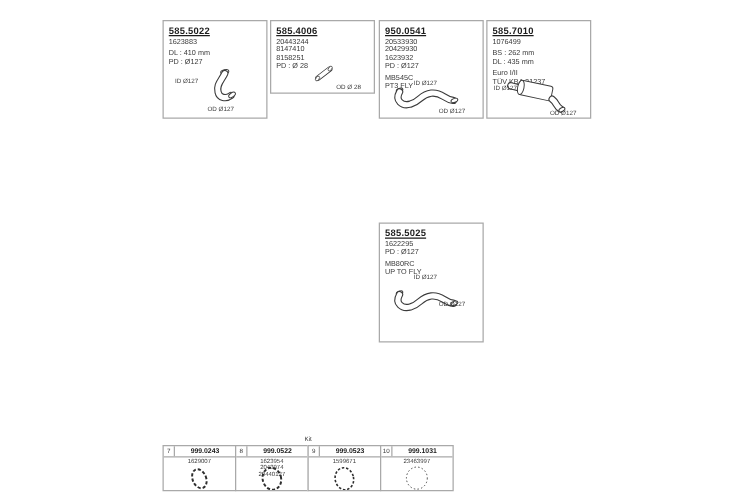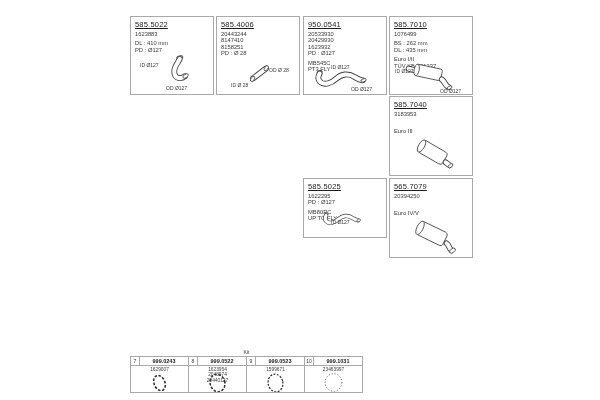--- a/index.html
+++ b/index.html
@@ -2,21 +2,21 @@
 <html><head>
 <meta charset="utf-8">
 <style>
   * { margin:0; padding:0; box-sizing:border-box; }
   html,body { width:600px; height:400px; background:#ffffff; overflow:hidden; }
   body { font-family:"Liberation Sans", sans-serif; color:#1c1c1c; position:relative; }
   .page { position:absolute; inset:0; background:#fff; }
 
   .cell { position:absolute; width:84px; border:1px solid #a9a9a9; background:#fff;
           padding:3px 2px 0 4px; overflow:hidden; }
-  .pn  { font-size:7.5px; font-weight:normal; text-decoration:underline; letter-spacing:.2px; margin-bottom:2px; }
+  .pn  { font-size:7.5px; font-weight:bold; text-decoration:underline; letter-spacing:.2px; margin-bottom:2px; }
   .ln  { font-size:5.8px; line-height:6.4px; color:#3a3a3a; white-space:nowrap; }
   .gap { margin-top:3px; }
   .biggap { margin-top:11px; }
 
   .draw { position:absolute; left:0; top:0; width:100%; height:100%; pointer-events:none; }
   .lbl  { position:absolute; font-size:5px; color:#3a3a3a; white-space:nowrap; }
 
   .tube-o { stroke:#3c3c3c; stroke-width:6; fill:none; stroke-linecap:round; }
   .tube-i { stroke:#ffffff; stroke-width:4.2; fill:none; stroke-linecap:round; }
   .thin   { stroke:#3c3c3c; stroke-width:0.8; fill:#ffffff; }
@@ -45,21 +45,21 @@
     <svg class="draw" viewBox="0 0 84 79">
       <ellipse class="thin" cx="50" cy="41.5" rx="3.4" ry="1.7" transform="rotate(-14 50 41.5)"></ellipse>
       <path class="tube-o" d="M50,43 C47,49 43,52 44.5,58 C45.5,63 51,64 55,61"></path>
       <path class="tube-i" d="M50,43 C47,49 43,52 44.5,58 C45.5,63 51,64 55,61"></path>
       <ellipse class="thin" cx="56" cy="60.5" rx="1.7" ry="3.1" transform="rotate(55 56 60.5)"></ellipse>
     </svg>
     <span class="lbl" style="left:9px;top:45px">ID Ø127</span>
     <span class="lbl" style="left:35px;top:68px">OD Ø127</span>
   </div>
 
-  <div class="cell" style="left:216px;top:16px;height:79px">
+  <div class="cell" style="left:216px;top:16px;height:59px">
     <div class="pn">585.4006</div>
     <div class="ln">20443244</div>
     <div class="ln">8147410</div>
     <div class="ln">8158251</div>
     <div class="ln">PD : Ø 28</div>
     <svg class="draw" viewBox="0 0 84 79">
       <path class="tube-o" d="M37,63 L50,53"></path>
       <path class="tube-i" d="M37,63 L50,53"></path>
       <ellipse class="thin" cx="36.5" cy="63.5" rx="1.7" ry="3" transform="rotate(38 36.5 63.5)"></ellipse>
       <ellipse class="thin" cx="50.5" cy="52.5" rx="1.7" ry="3" transform="rotate(38 50.5 52.5)"></ellipse>
@@ -103,65 +103,37 @@
       <path class="tube-o" d="M53,64 C57,67 56,70 60,72"></path>
       <path class="tube-i" d="M53,64 C57,67 56,70 60,72"></path>
       <ellipse class="thin" cx="61" cy="72.5" rx="1.5" ry="2.7" transform="rotate(60 61 72.5)"></ellipse>
     </svg>
     <span class="lbl" style="left:5px;top:51px">ID Ø127</span>
     <span class="lbl" style="left:50px;top:71px">OD Ø127</span>
   </div>
 
 
 
-  <div class="cell" style="left:389px;top:96px;height:80px">
-    <div class="pn">585.7040</div>
-    <div class="ln">3183953</div>
-    <div class="ln biggap">Euro III</div>
-    <svg class="draw" viewBox="0 0 84 80">
-      <g transform="rotate(30 44 57)">
-        <rect class="thin" x="29" y="50" width="29" height="14" rx="3"></rect>
-        <ellipse class="thin" cx="30.5" cy="57" rx="3" ry="7"></ellipse>
-      </g>
-      <path class="tube-o" d="M57,67 L61,70"></path>
-      <path class="tube-i" d="M57,67 L61,70"></path>
-      <ellipse class="thin" cx="62" cy="70.5" rx="1.6" ry="2.8" transform="rotate(48 62 70.5)"></ellipse>
-    </svg>
-  </div>
 
-  <div class="cell" style="left:303px;top:178px;height:60px">
+  <div class="cell" style="left:303px;top:178px;height:96px">
     <div class="pn">585.5025</div>
     <div class="ln">1622295</div>
     <div class="ln">PD : Ø127</div>
     <div class="ln gap">MB80RC</div>
     <div class="ln">UP TO FLY</div>
     <svg class="draw" viewBox="0 0 84 80">
       <ellipse class="thin" cx="16" cy="48.5" rx="2.8" ry="1.5" transform="rotate(-20 16 48.5)"></ellipse>
       <path class="tube-o" d="M16,50 C12,57 18,62 25,60 C33,58 33,52 42,51 C51,50 52,56 60,57"></path>
       <path class="tube-i" d="M16,50 C12,57 18,62 25,60 C33,58 33,52 42,51 C51,50 52,56 60,57"></path>
       <ellipse class="thin" cx="61" cy="57" rx="1.6" ry="2.9" transform="rotate(70 61 57)"></ellipse>
     </svg>
     <span class="lbl" style="left:27px;top:40px">ID Ø127</span>
     <span class="lbl" style="left:47px;top:62px">OD Ø127</span>
   </div>
 
-  <div class="cell" style="left:389px;top:178px;height:80px">
-    <div class="pn">565.7079</div>
-    <div class="ln">20394250</div>
-    <div class="ln biggap">Euro IV/V</div>
-    <svg class="draw" viewBox="0 0 84 80">
-      <g transform="rotate(26 44 56)">
-        <rect class="thin" x="28" y="49" width="30" height="15" rx="3"></rect>
-        <ellipse class="thin" cx="29.5" cy="56.5" rx="3.2" ry="7.5"></ellipse>
-      </g>
-      <path class="tube-o" d="M58,66 C61,68 60,71 63,73"></path>
-      <path class="tube-i" d="M58,66 C61,68 60,71 63,73"></path>
-      <ellipse class="thin" cx="64" cy="73.5" rx="2" ry="3.4" transform="rotate(55 64 73.5)"></ellipse>
-    </svg>
-  </div>
 
 
   <div class="kit">
     <div class="kit-label">Kit</div>
 
     <div class="kcol" style="left:0">
       <div class="khead">
         <span class="kidx">7</span>
         <span class="kpn">999.0243</span>
       </div>

